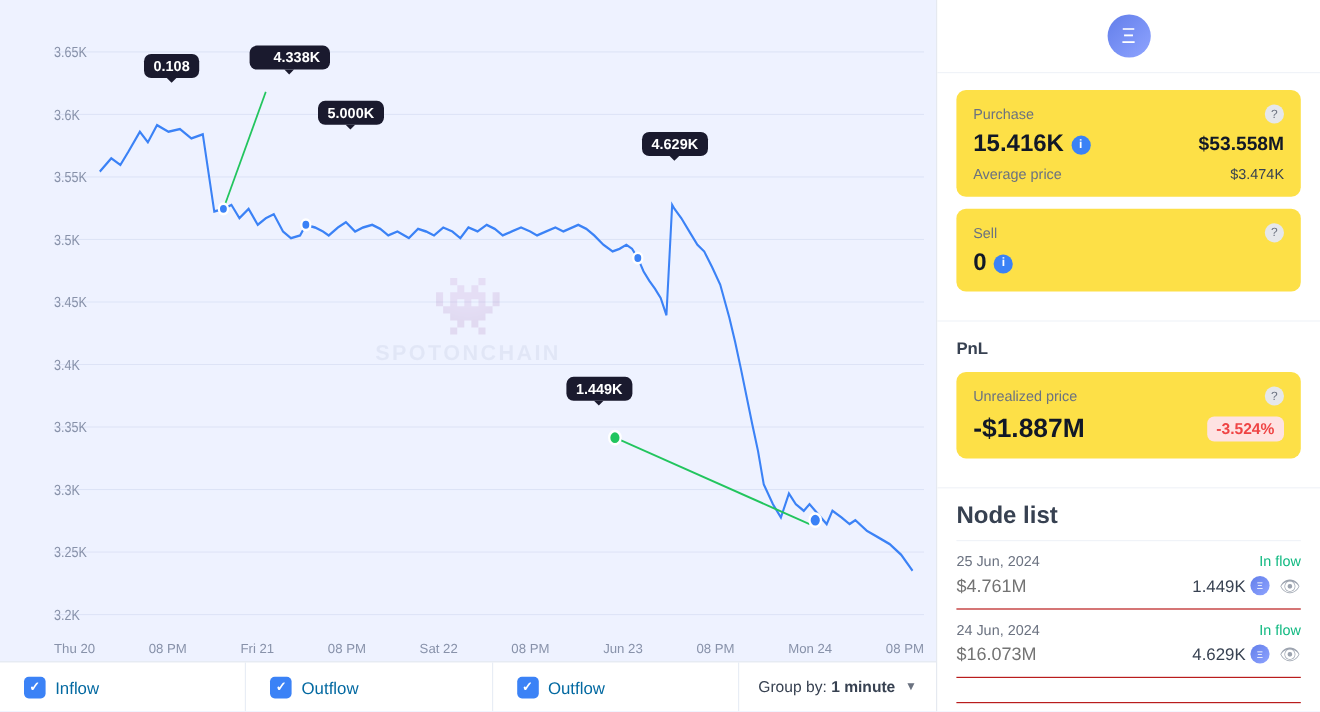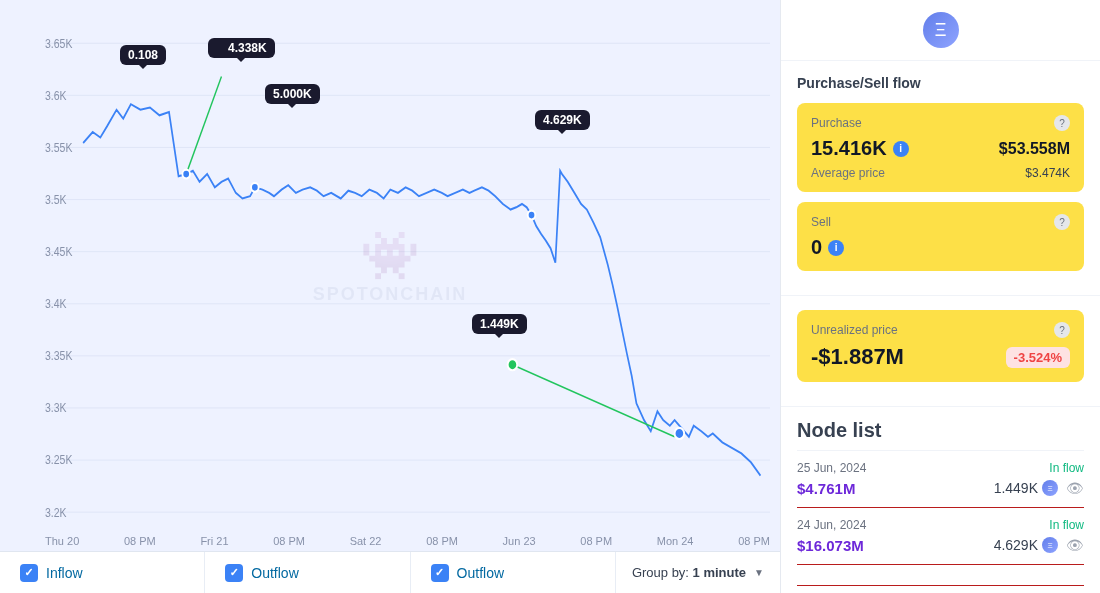--- a/index.html
+++ b/index.html
@@ -321,22 +321,22 @@
     }
 
     .node-item-bottom {
       display: flex;
       justify-content: space-between;
       align-items: center;
     }
 
     .node-amount-usd {
       font-size: 15px;
-      font-weight: 700;
-      color: #6d28d9;
+      font-weight: 400;
+      color: #737373;
     }
 
     .node-amount-token {
       display: flex;
       align-items: center;
       gap: 4px;
       font-size: 14px;
       color: #374151;
     }
 
@@ -489,21 +489,20 @@
   </div>
 </div>
 
 <div class="right-panel">
 
   <div class="panel-header">
     <div class="eth-icon">Ξ</div>
   </div>
 
   <div class="section">
-    <div class="section-title">Purchase/Sell flow</div>
 
     <div class="card">
       <div class="card-header">
         <span class="card-label">Purchase</span>
         <div class="question-icon">?</div>
       </div>
       <div class="card-main">
         <div class="card-value-large">
           <span>15.416K</span>
           <div class="info-icon">i</div>
@@ -524,20 +523,21 @@
       <div class="card-main">
         <div class="card-value-large">
           <span>0</span>
           <div class="info-icon">i</div>
         </div>
       </div>
     </div>
   </div>
 
   <div class="section">
+    <div class="section-title">PnL</div>
     <div class="card">
       <div class="card-header">
         <span class="card-label">Unrealized price</span>
         <div class="question-icon">?</div>
       </div>
       <div class="card-main">
         <div class="pnl-value">-$1.887M</div>
         <div class="badge-red">-3.524%</div>
       </div>
     </div>

